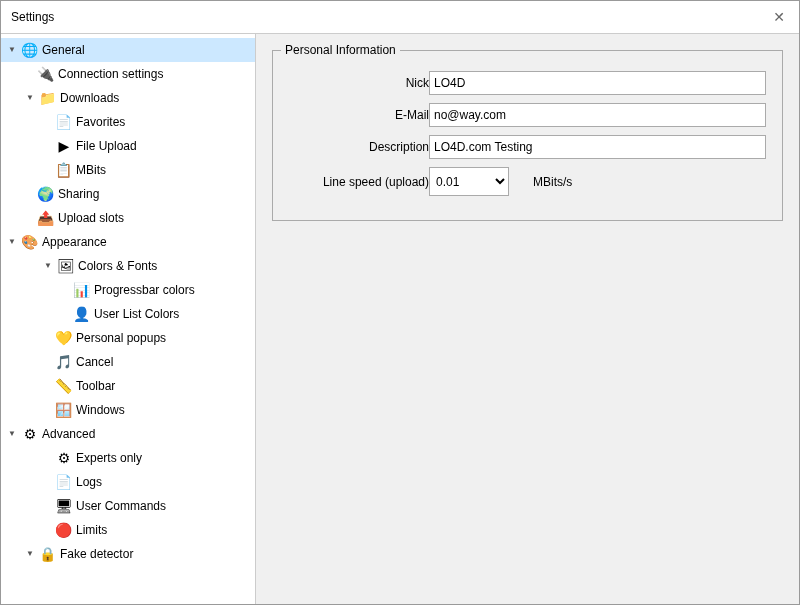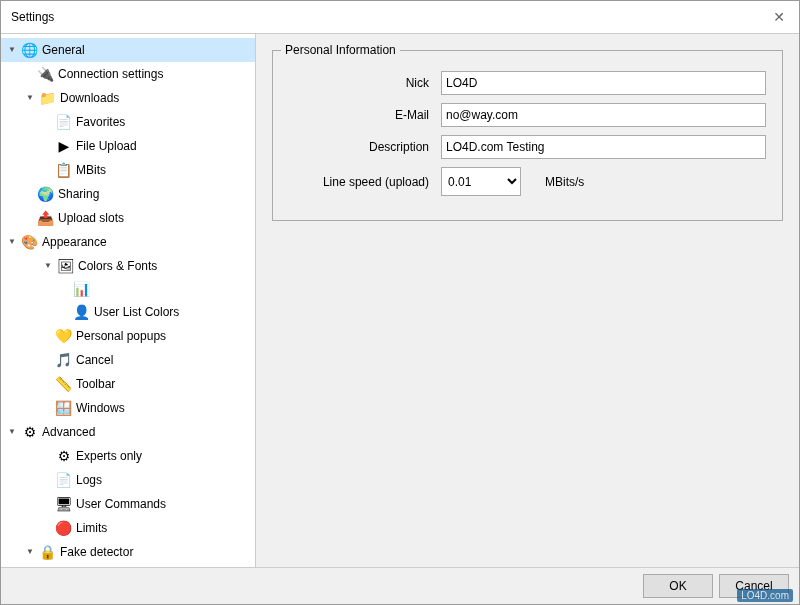--- a/index.html
+++ b/index.html
@@ -116,21 +116,21 @@
       color: #000;
     }
     .form-row {
       display: flex;
       align-items: center;
       margin-bottom: 8px;
     }
     .form-label {
       text-align: right;
       width: 140px;
-      margin-right: 12px;
+      margin-right: 0;
       color: #000;
       font-size: 12px;
     }
     .form-input {
       flex: 1;
       height: 24px;
       border: 1px solid #aaa;
       padding: 2px 4px;
       font-size: 12px;
       background: #fff;
@@ -236,20 +236,21 @@
           <span>Appearance</span>
         </div>
         <div class="tree-item" style="padding-left: 40px;">
           <span class="expand-toggle" style="font-size: 8px; margin-right: 2px;">▼</span>
           <span class="icon">🖼</span>
           <span>Colors &amp; Fonts</span>
         </div>
         <div class="tree-item" style="padding-left: 58px;">
           <span style="width: 14px; display: inline-block;"></span>
           <span class="icon">📊</span>
+          <span>Progressbar colors</span>
         </div>
         <div class="tree-item" style="padding-left: 58px;">
           <span style="width: 14px; display: inline-block;"></span>
           <span class="icon">👤</span>
           <span>User List Colors</span>
         </div>
         <div class="tree-item" style="padding-left: 40px;">
           <span style="width: 14px; display: inline-block;"></span>
           <span class="icon">💛</span>
           <span>Personal popups</span>
@@ -323,20 +324,13 @@
             <option>0.1</option>
             <option>1</option>
             <option>10</option>
             <option>100</option>
           </select>
           <span class="form-unit">MBits/s</span>
         </div>
       </div>
     </div>
   </div>
-  <div class="bottom-area">
-    <div class="bottom-bar">
-      <button class="btn">OK</button>
-      <button class="btn">Cancel</button>
-    </div>
-    <div class="watermark">LO4D.com</div>
-  </div>
 </div>
 
 </body></html>

